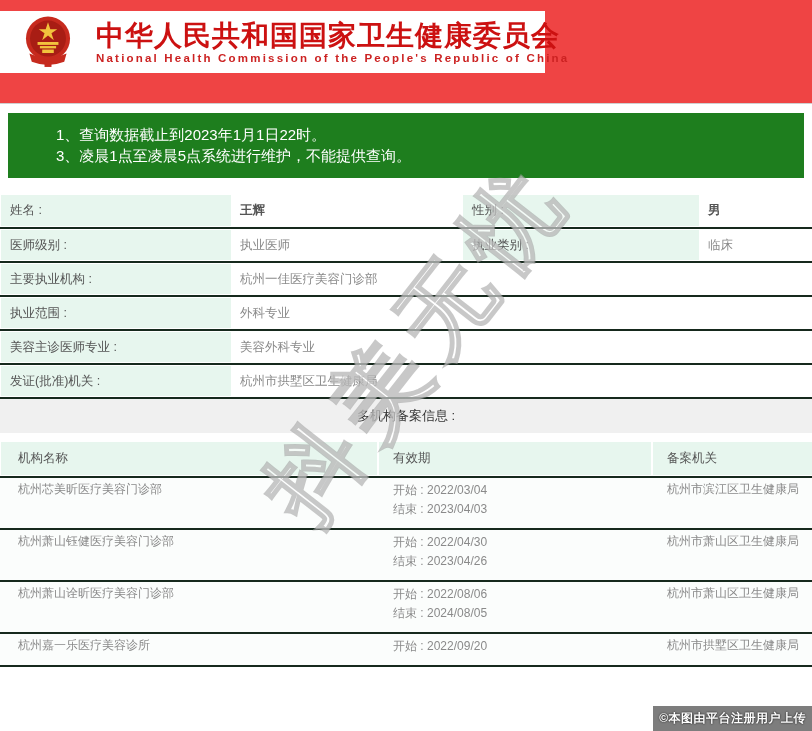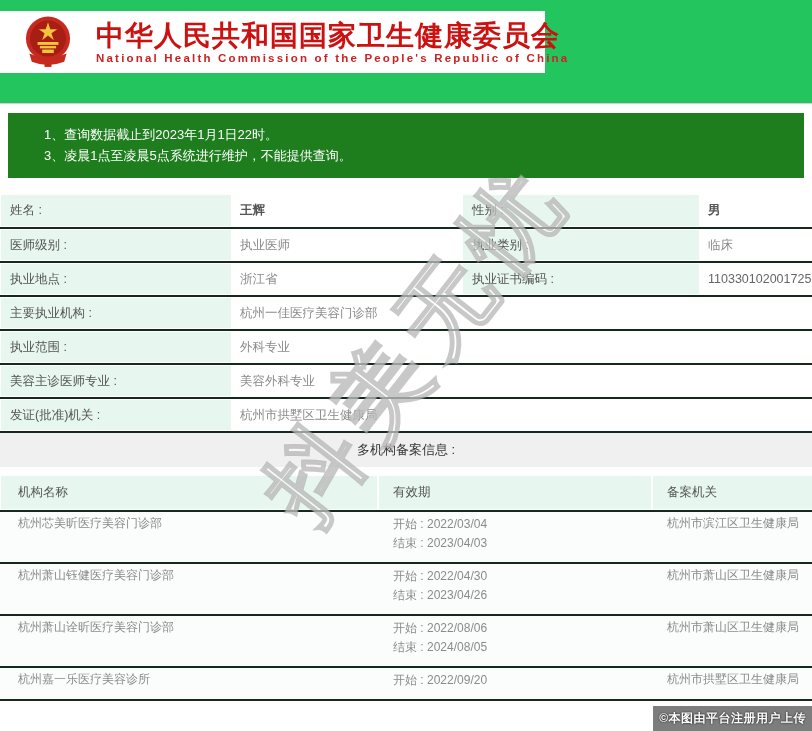--- a/index.html
+++ b/index.html
@@ -1,31 +1,31 @@
 <!DOCTYPE html>
 <html><head>
 <meta charset="utf-8">
 <style>
   * { margin:0; padding:0; box-sizing:border-box; }
   html,body { width:812px; height:731px; overflow:hidden; background:#fff;
     font-family:"Liberation Sans","DejaVu Sans",sans-serif; }
   body { position:relative; }
 
   
-  .top-band { height:104px; background:#22c55e; border-bottom:1px solid #cfcfcf; position:relative; }
+  .top-band { height:104px; background:#ef4444; border-bottom:1px solid #cfcfcf; position:relative; }
   .header-card { position:absolute; left:0; top:11px; width:545px; height:62px; background:#fff;
     display:flex; align-items:center; }
   .emblem { width:96px; height:58px; display:flex; align-items:center; justify-content:center; flex:0 0 96px; }
   .title-wrap { display:flex; flex-direction:column; justify-content:center; }
   .cn-title { color:#cc1111; font-size:28px; font-weight:bold; letter-spacing:1px; line-height:30px; }
   .en-title { color:#cc2222; font-size:11.5px; font-weight:bold; letter-spacing:2.2px; margin-top:1px; white-space:nowrap; }
 
   
   .notice { margin:9px 8px 0 8px; background:#1e7e1e; color:#fff; padding:11px 10px 12px 36px; }
-  .notice div { font-size:13px; line-height:21px; }
+  .notice div { font-size:15px; line-height:21px;margin-left:12px; }
 
   
   .doc-table { width:100%; border-collapse:collapse; margin-top:16px; table-layout:fixed; }
   .doc-table td { height:34px; font-size:12.5px; vertical-align:middle; border-bottom:2px solid #16291d; }
   td.lbl { background:#e7f6ee; color:#555; padding-left:10px; box-shadow:inset 0 0 0 1px #ffffff; }
   td.val { background:#fff; color:#8a8a8a; padding-left:8px;margin-left:36px; }
   td.val.strong { color:#555; font-weight:bold; }
   td.val.num { color:#666; }
   .c1 { width:232px; } .c2 { width:230px; } .c3 { width:238px; } .c4 { width:112px; }
 
@@ -91,26 +91,20 @@
     <td class="lbl c3">性别 :</td>
     <td class="val strong c4">男</td>
   </tr>
   <tr>
     <td class="lbl c1">医师级别 :</td>
     <td class="val c2">执业医师</td>
     <td class="lbl c3">执业类别 :</td>
     <td class="val c4">临床</td>
   </tr>
   <tr>
-    <td class="lbl c1">执业地点 :</td>
-    <td class="val c2">浙江省</td>
-    <td class="lbl c3">执业证书编码 :</td>
-    <td class="val num c4">110330102001725</td>
-  </tr>
-  <tr>
     <td class="lbl c1">主要执业机构 :</td>
     <td class="val" colspan="3">杭州一佳医疗美容门诊部</td>
   </tr>
   <tr>
     <td class="lbl c1">执业范围 :</td>
     <td class="val" colspan="3">外科专业</td>
   </tr>
   <tr>
     <td class="lbl c1">美容主诊医师专业 :</td>
     <td class="val" colspan="3">美容外科专业</td>

